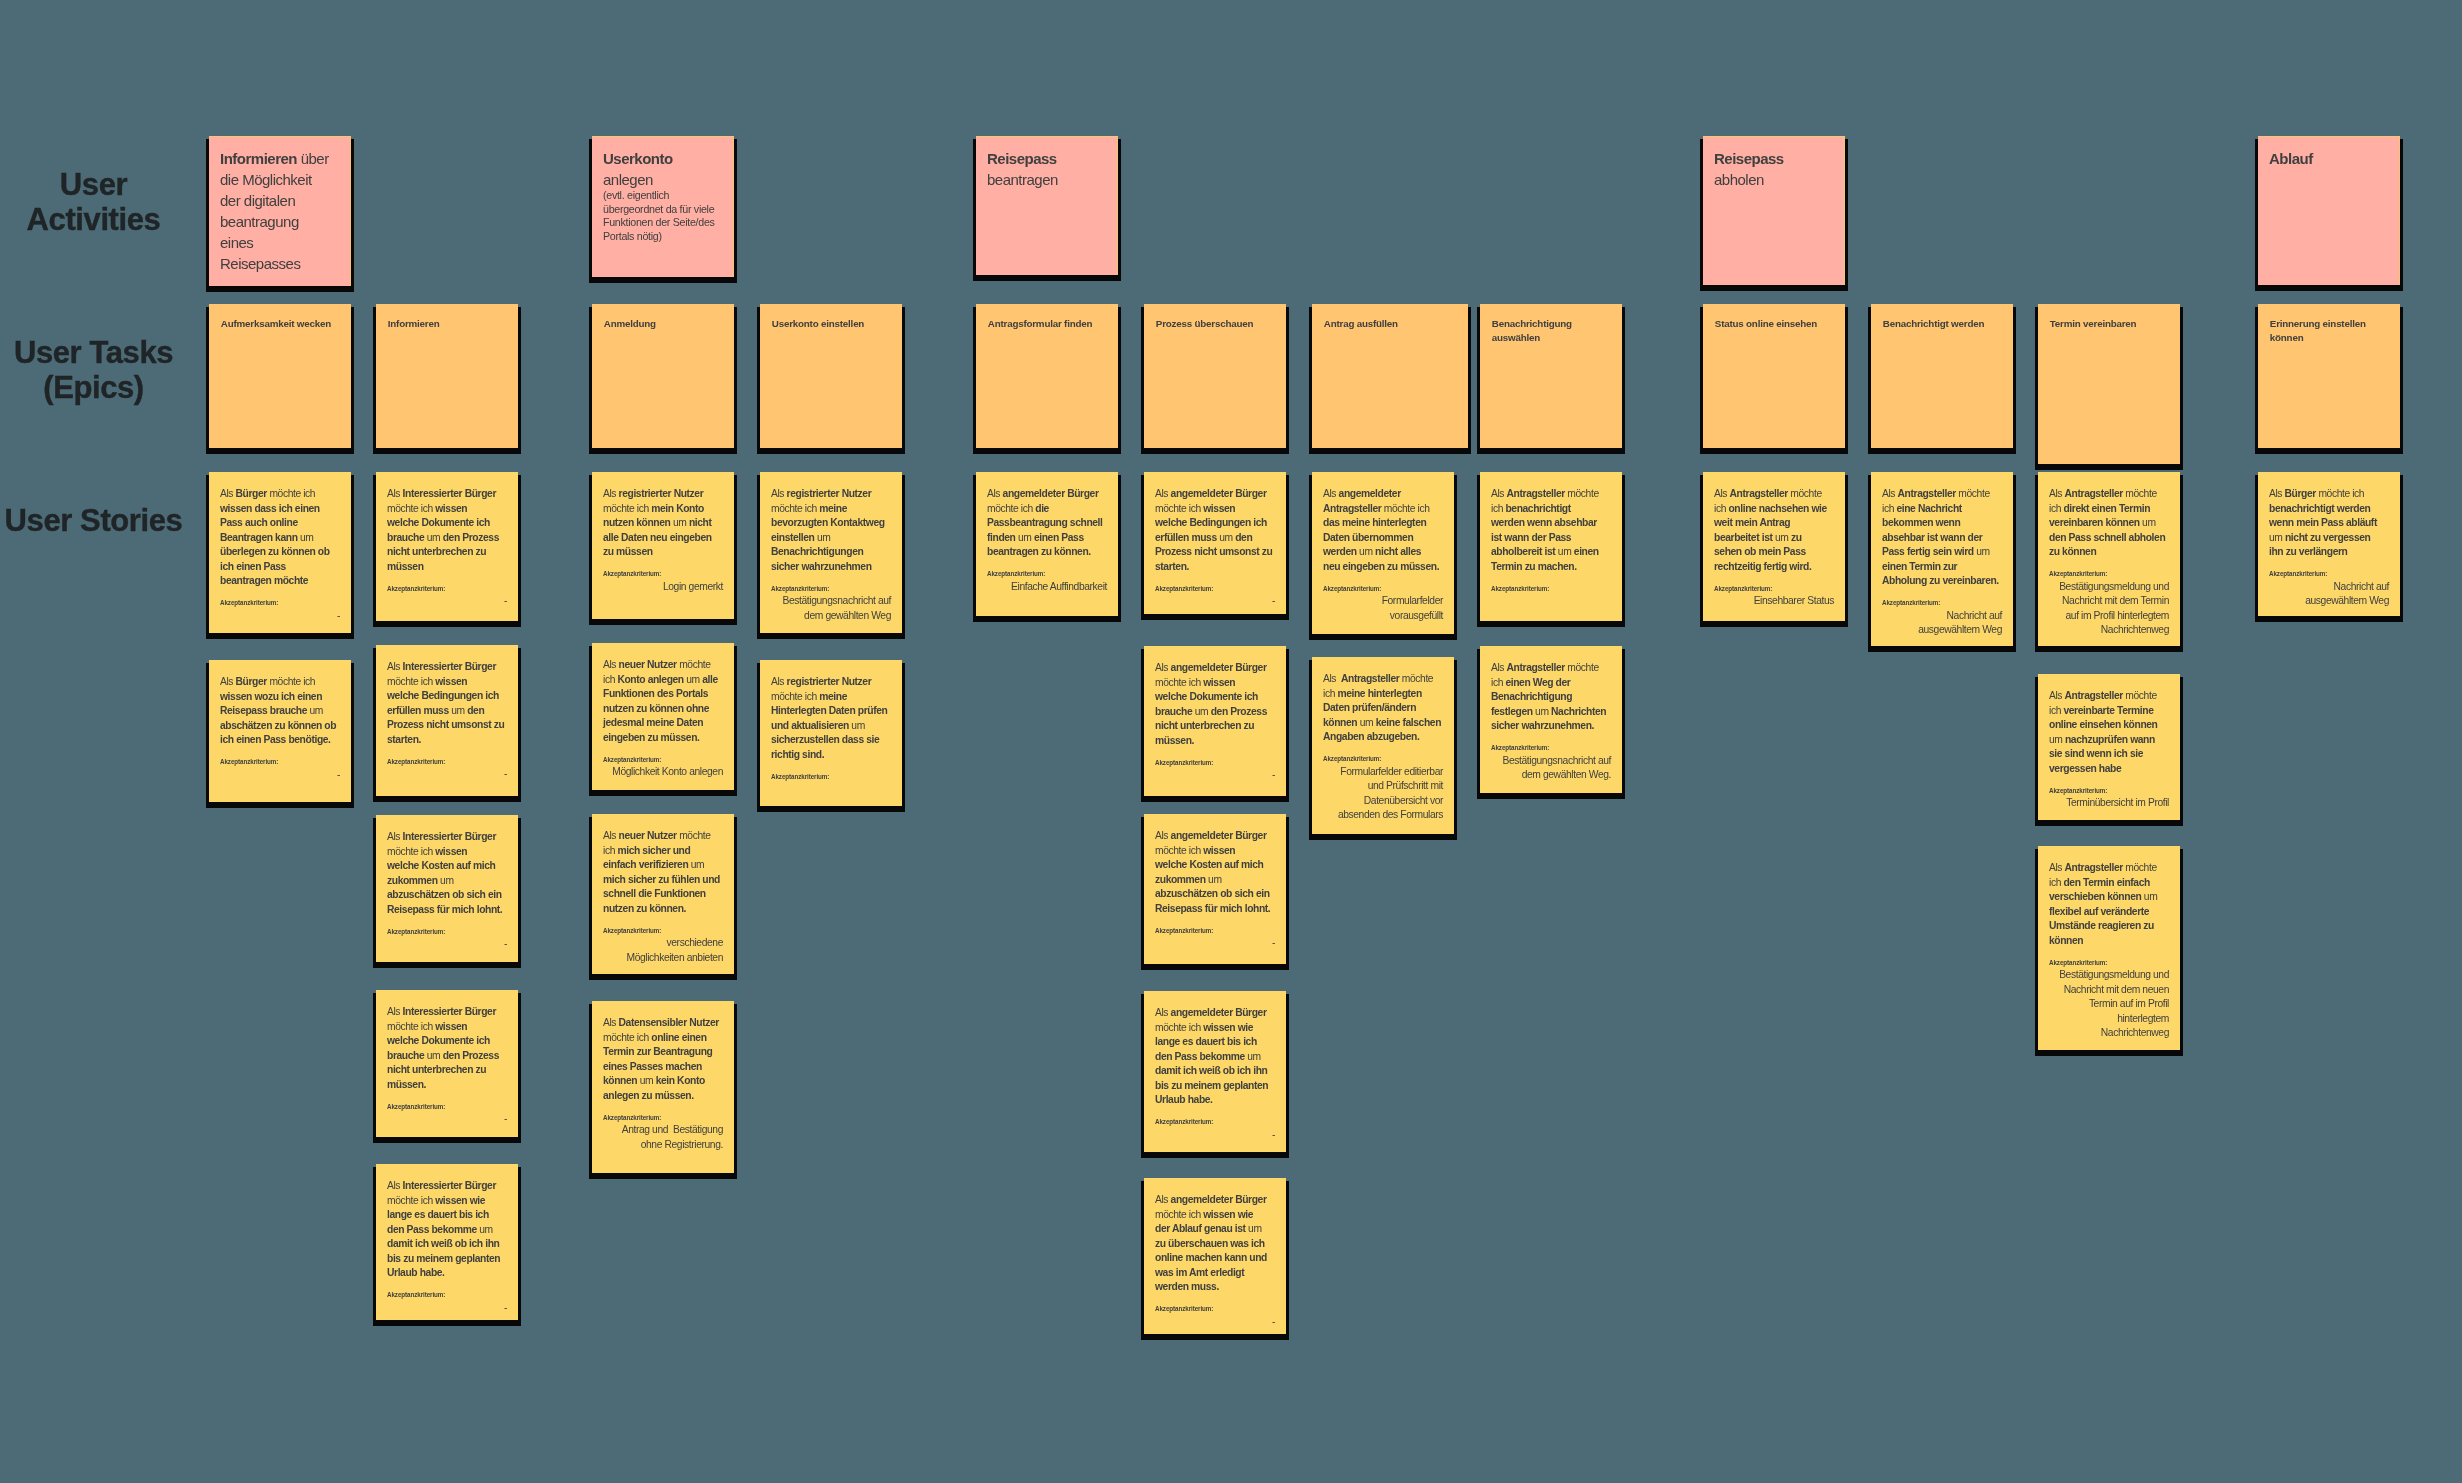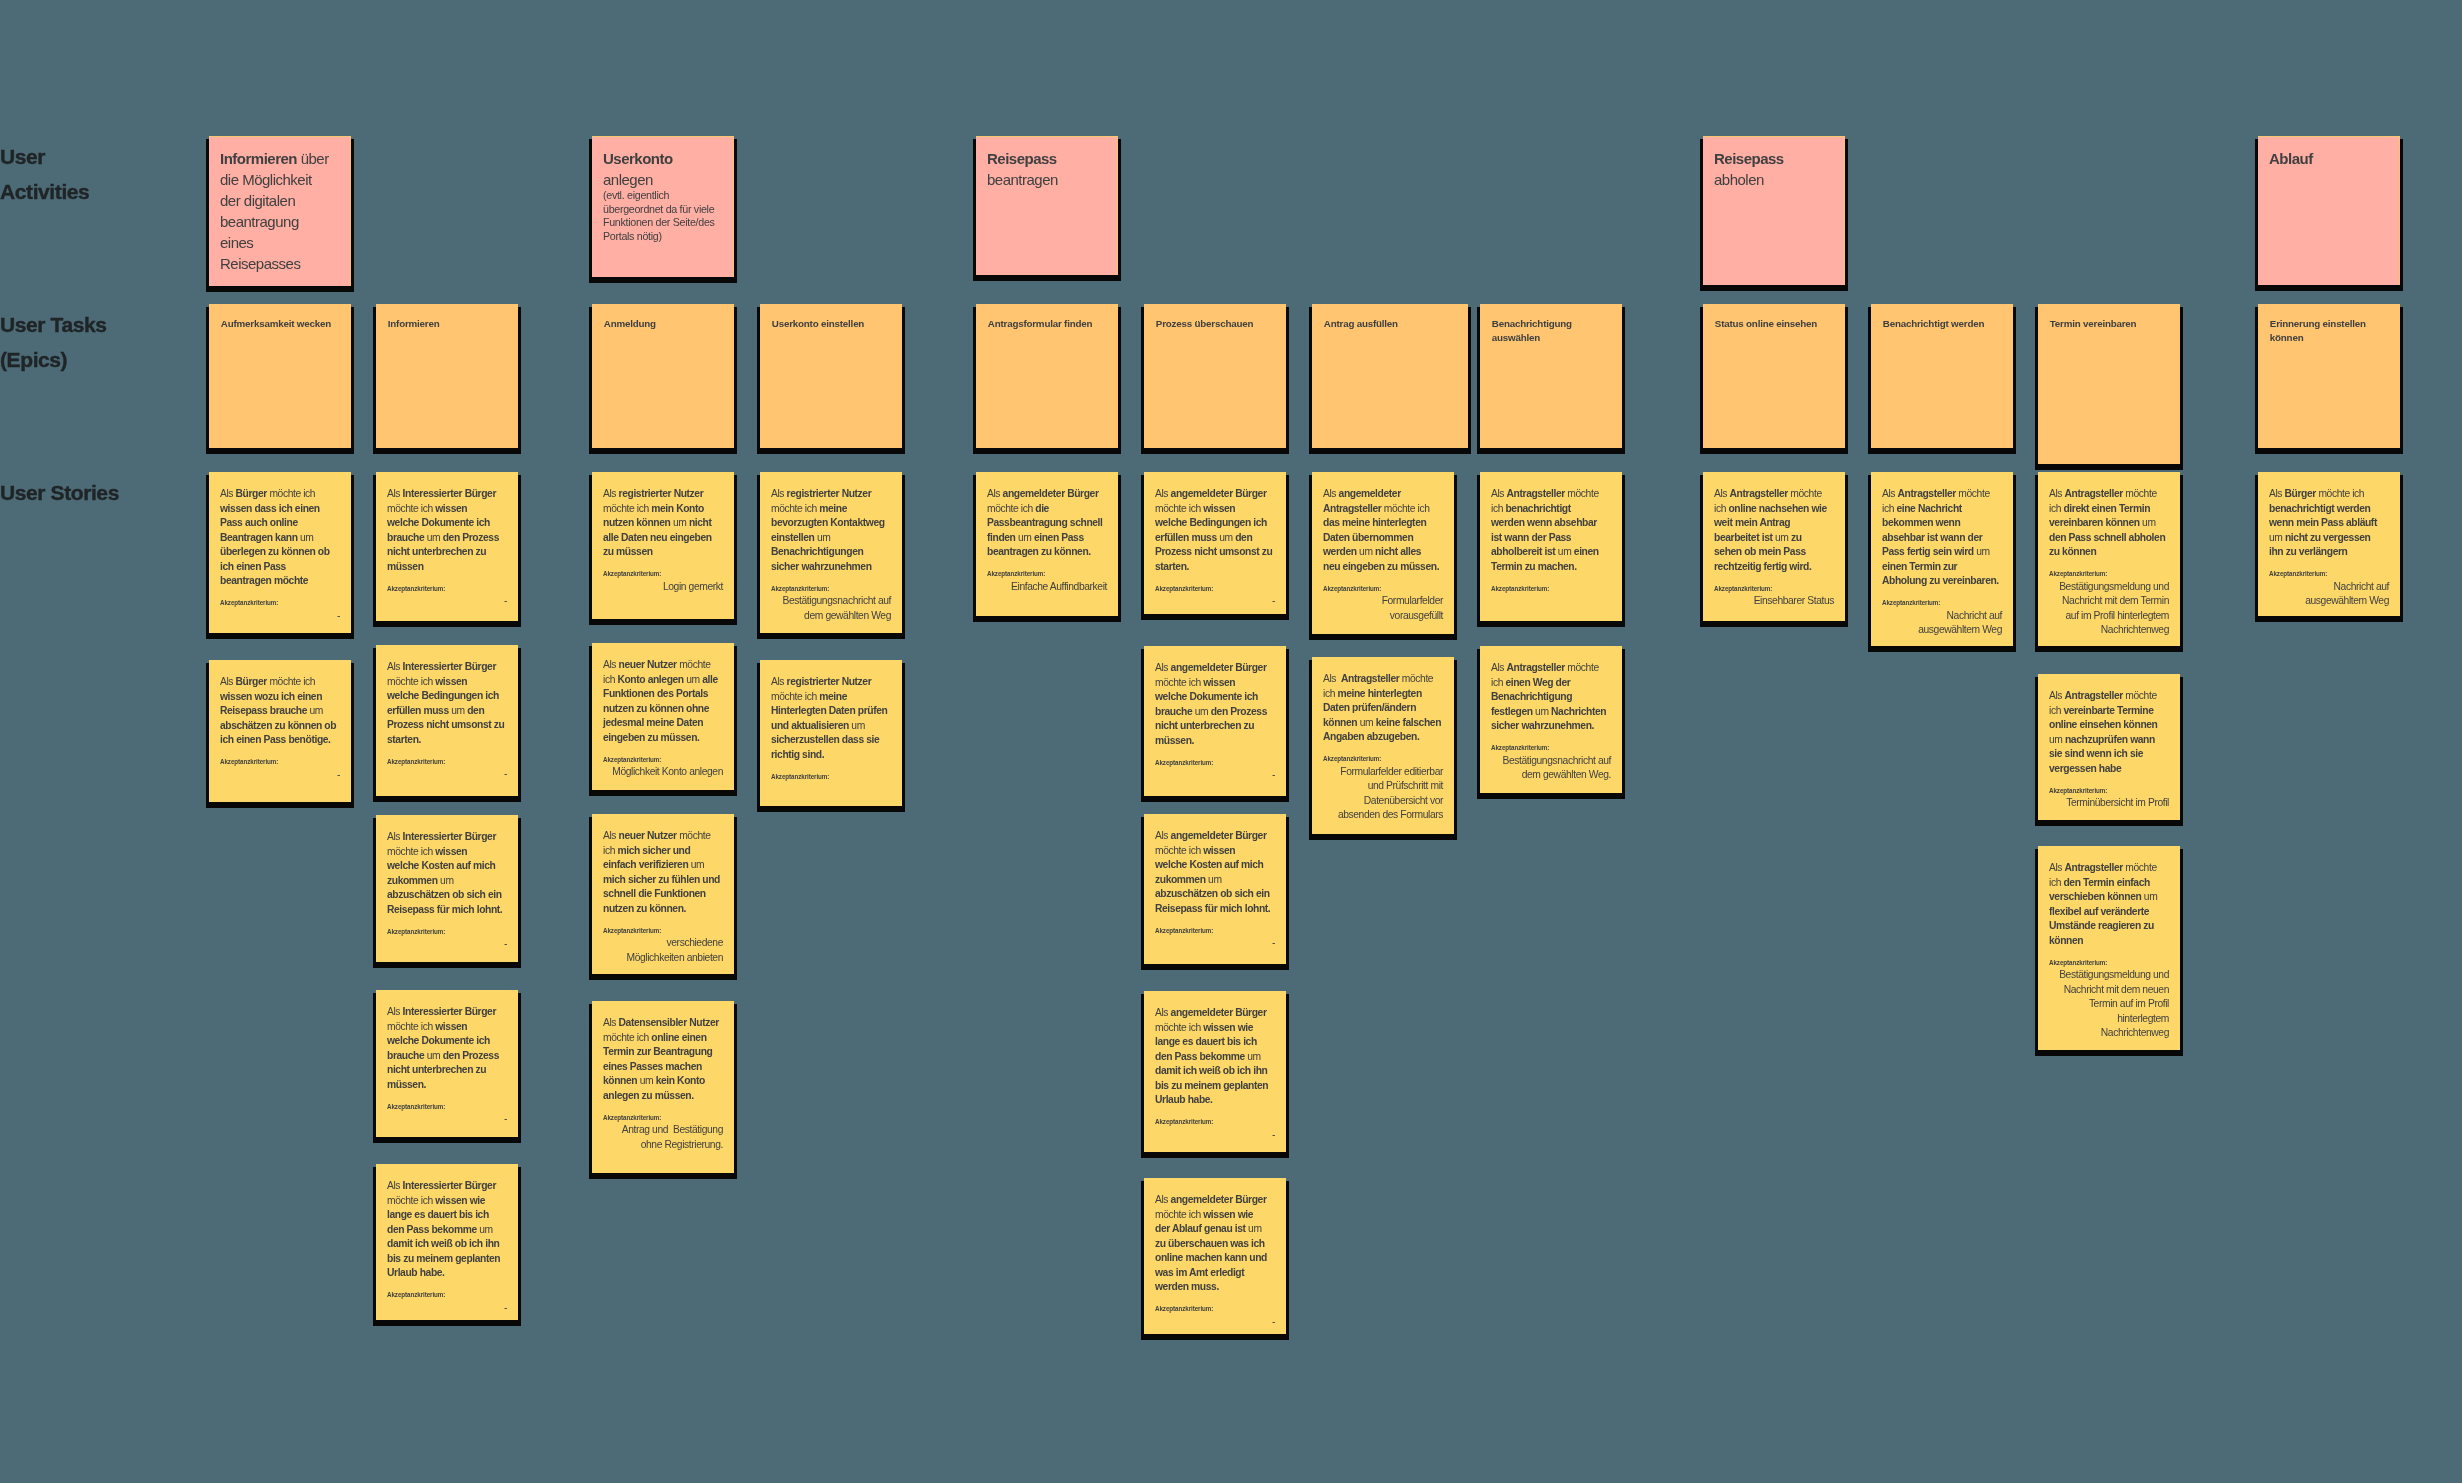--- a/index.html
+++ b/index.html
@@ -9,28 +9,29 @@
     background:#4d6b76;
     font-family:"Liberation Sans", sans-serif;
     -webkit-font-smoothing:antialiased;
     overflow:hidden;
   }
   #board{position:relative;width:2462px;height:1483px;}
 
   .row-label{
     position:absolute;
     left:0;width:187px;
-    text-align:left;
+    text-align:center;
     font-weight:700;
-    font-size:21px;
+    font-size:31px;
     line-height:35px;
     letter-spacing:-0.4px;
     color:#1f2426;
     -webkit-text-stroke:0.4px #1f2426;
     white-space:pre-line;
+    margin-top:28px;
   }
 
   .note{position:absolute;box-sizing:border-box;color:#404040;}
   .note .shadow{position:absolute;left:-2.6px;top:3.4px;right:-2.6px;bottom:-6px;background:#080808;}
   .note .face{position:absolute;left:0;top:0;right:0;bottom:0;overflow:hidden;}
   .note .inner{position:relative;z-index:2;}
   .ln{white-space:pre;}
 
   
   .act .face{background:#ffafa3;box-shadow:inset -0.9px 0.9px 0 0 #f5c76e;}

